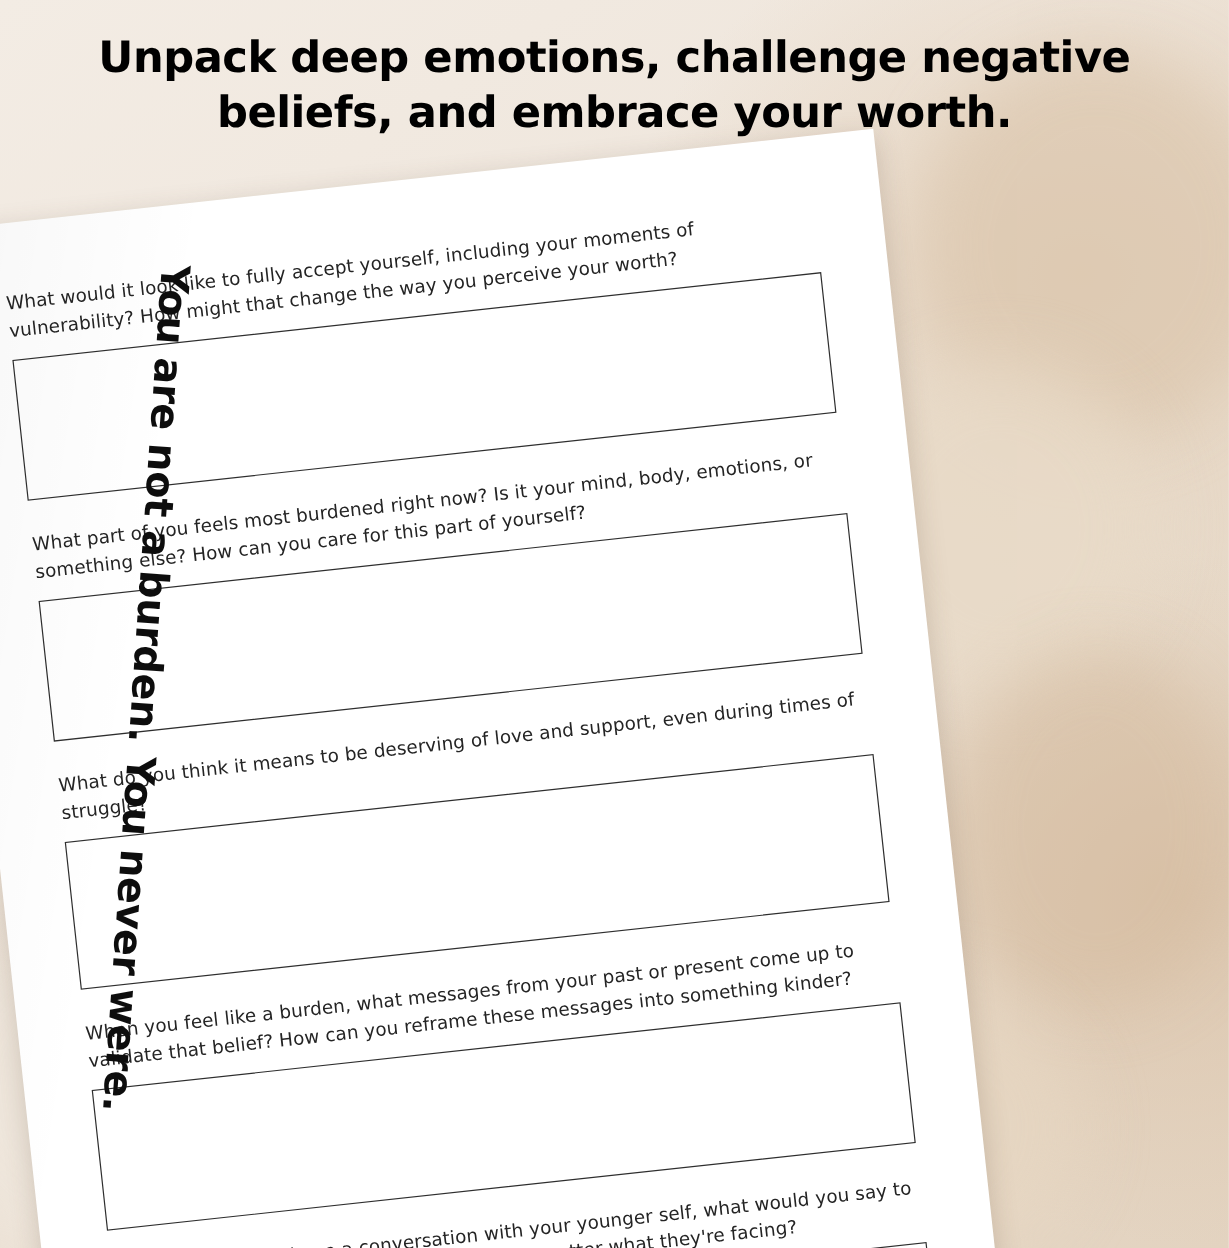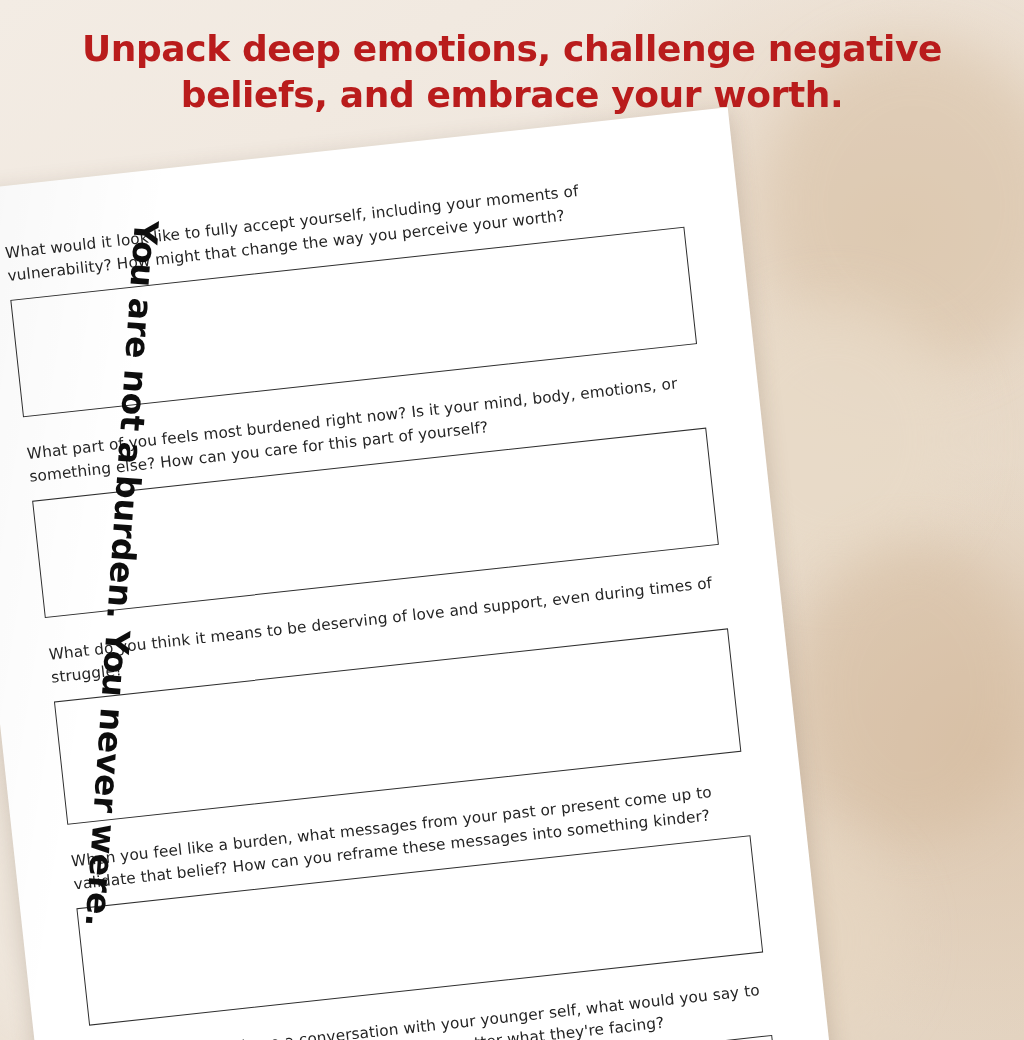--- a/index.html
+++ b/index.html
@@ -48,21 +48,21 @@
     position: absolute;
     top: 26px;
     left: 0;
     width: 1024px;
     text-align: center;
     font-family: "DejaVu Sans", sans-serif;
     font-weight: bold;
     font-size: 36px;
     line-height: 1.28;
     letter-spacing: -0.4px;
-    color: #b91c1c;
+    color: #000000;
     z-index: 6;
     padding: 0 40px;
     box-sizing: border-box;
   }
 
   
   .sheet-wrap {
     position: absolute;
     left: -60px;
     top: 150px;

